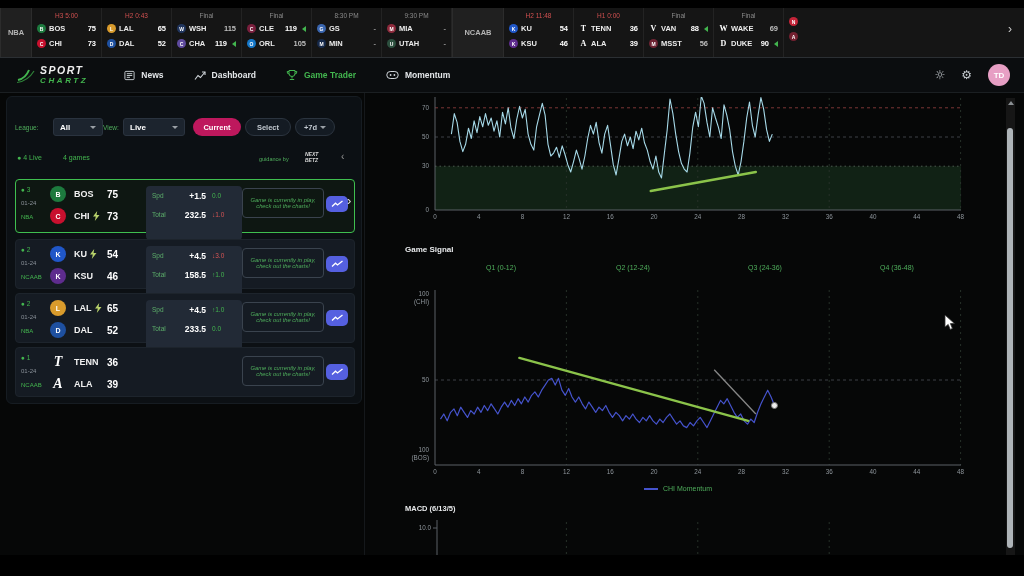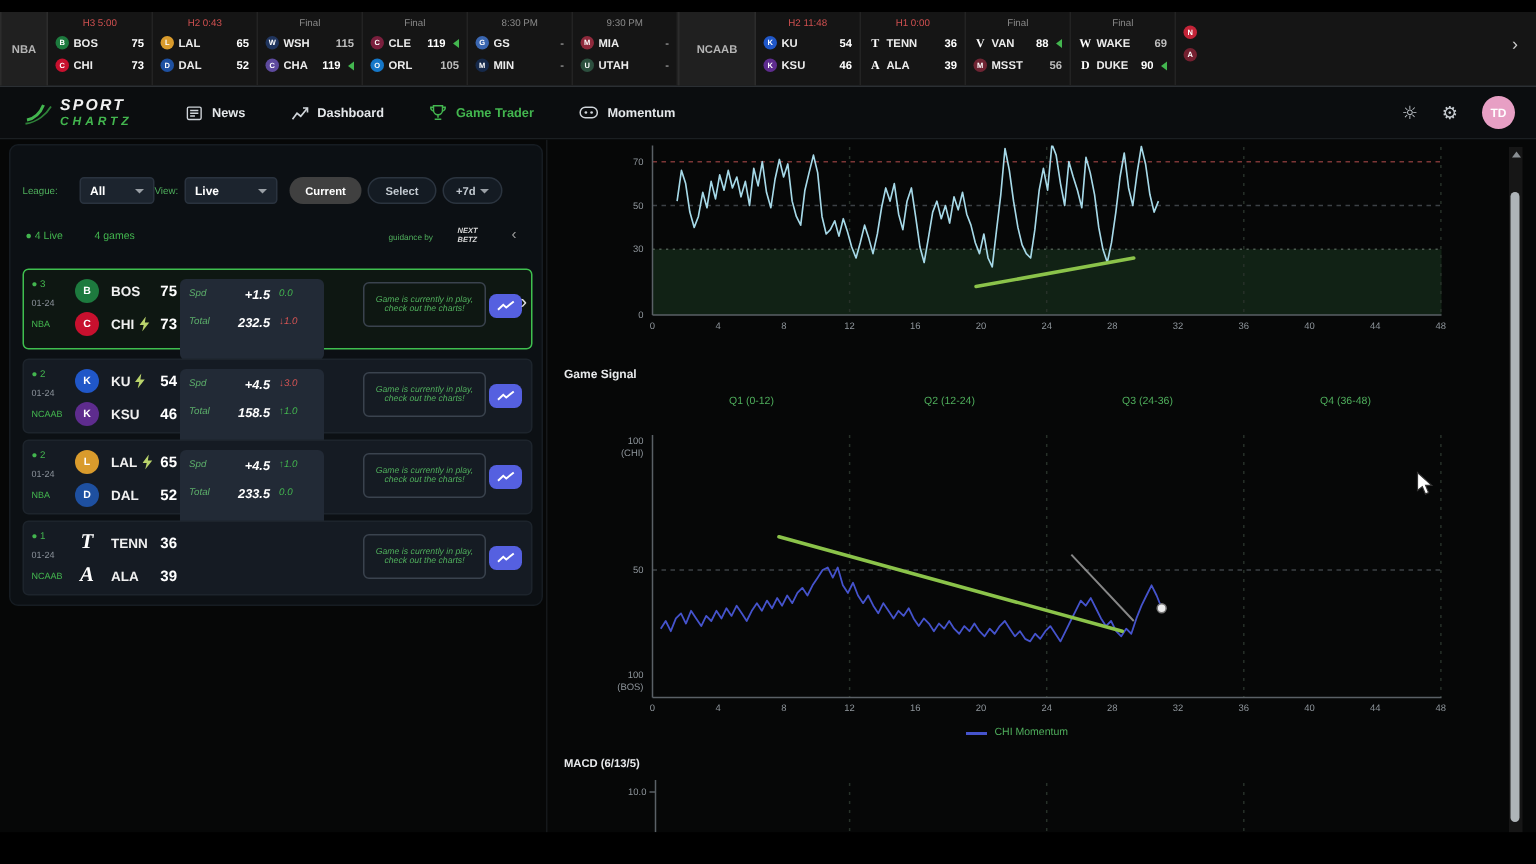--- a/index.html
+++ b/index.html
@@ -47,52 +47,52 @@
   .vdiv{position:absolute;left:364px;top:0;width:1px;height:462px;background:#15181b;}
   
   .sidebar{position:absolute;left:6px;top:3px;width:356px;height:308px;background:#0c1014;
            border:1px solid #161c22;border-radius:6px;box-sizing:border-box;}
   .f-label{position:absolute;color:#4fae5c;font-size:6.5px;}
   .f-select{position:absolute;background:#1c242e;border:1px solid #2a333f;border-radius:3px;color:#fff;
            font-size:8px;font-weight:bold;display:flex;align-items:center;justify-content:space-between;
            padding:0 6px;box-sizing:border-box;height:18px;}
   .f-btn{position:absolute;border-radius:9px;font-size:7.5px;display:flex;align-items:center;
            justify-content:center;height:18px;box-sizing:border-box;gap:3px;font-weight:bold;}
-  .b-active{background:#404040;color:#fff;font-weight:bold;}
+  .b-active{background:#be185d;color:#fff;font-weight:bold;}
   .b-dark{background:#141b23;color:#c3cad1;border:1px solid #2b343f;}
   .s-green{position:absolute;color:#43b64f;font-size:7px;}
   .s-guid{position:absolute;color:#4fae5c;font-size:5.5px;}
   .s-brand{position:absolute;color:#d8d8d8;font-size:5px;font-weight:bold;font-style:italic;line-height:1.1;}
   .s-collapse{position:absolute;color:#9a9a9a;font-size:10px;}
   
   .card{position:absolute;left:8px;width:340px;border-radius:4px;background:#151b23;border:1px solid #1d242c;box-sizing:border-box;}
   .card.sel{background:#0e1712;border:1px solid #3fbf4f;}
   .c-period{position:absolute;left:5px;top:6px;color:#43b64f;font-size:6.5px;}
   .c-date{position:absolute;left:5px;top:20px;color:#8a9199;font-size:6px;}
   .c-league{position:absolute;left:5px;top:34px;color:#43b64f;font-size:6px;}
   .c-row{position:absolute;left:34px;width:68px;display:flex;align-items:center;}
   .c-logo{width:16px;height:16px;border-radius:50%;color:#fff;font-size:7px;font-weight:bold;
           display:flex;align-items:center;justify-content:center;flex:none;}
   .c-logo.letter{background:transparent !important;font-size:14px;font-family:"Liberation Serif",serif;font-style:italic;}
   .c-abbr{font-size:9px;font-weight:bold;color:#f0f0f0;margin-left:8px;}
   .c-score{margin-left:auto;font-size:10px;font-weight:bold;color:#fff;}
-  .c-odds{position:absolute;left:104px;top:6px;width:96px;height:54px;background:#222a36;border-radius:4px;font-style:italic;}
+  .c-odds{position:absolute;left:130px;top:6px;width:96px;height:54px;background:#222a36;border-radius:4px;}
   .o-row{display:flex;align-items:center;height:19px;padding:0 6px;}
   .o-label{color:#5cae6a;width:22px;font-size:6.5px;}
   .o-val{color:#fff;font-weight:bold;font-size:8.5px;width:32px;text-align:right;}
   .o-delta{margin-left:6px;font-size:6.5px;}
   .up{color:#43b64f}.down{color:#d65454}.flat{color:#43b64f}
   .c-note{position:absolute;left:226px;top:8px;width:82px;height:30px;border:1px solid #3a434e;border-radius:4px;
           color:#4fae5c;font-size:5.8px;font-style:italic;display:flex;align-items:center;justify-content:center;
           text-align:center;padding:0 4px;box-sizing:border-box;}
   .c-btn{position:absolute;left:310px;top:16px;width:22px;height:16px;background:#5560e0;border-radius:5px;
           display:flex;align-items:center;justify-content:center;}
   .c-chev{position:absolute;left:331px;top:13px;color:#e0e0e0;font-size:13px;}
   
-  .ch-title{position:absolute;color:#e8eaec;font-size:8px;font-weight:bold;}
+  .ch-title{position:absolute;color:#e8eaec;font-size:8px;font-weight:bold;margin-left:29px;}
   .q-label{position:absolute;color:#4fae5c;font-size:7px;transform:translateX(-50%);white-space:nowrap;}
   .legend{position:absolute;display:flex;align-items:center;gap:5px;}
   .legend .lline{width:14px;height:2px;background:#4553cc;}
   .legend .ltext{color:#4fae5c;font-size:7px;}
   
   .sb-track{position:absolute;left:1006px;top:5px;width:9px;height:457px;background:#161616;}
   .sb-up{position:absolute;left:1008px;top:8px;width:0;height:0;border-left:3px solid transparent;
          border-right:3px solid transparent;border-bottom:4px solid #8a8f93;}
   .sb-thumb{position:absolute;left:1007px;top:35px;width:6px;height:420px;background:#aeb4b8;border-radius:3px;}
   .letterbox-b{position:absolute;left:0;top:555px;width:1024px;height:21px;background:#000;}

